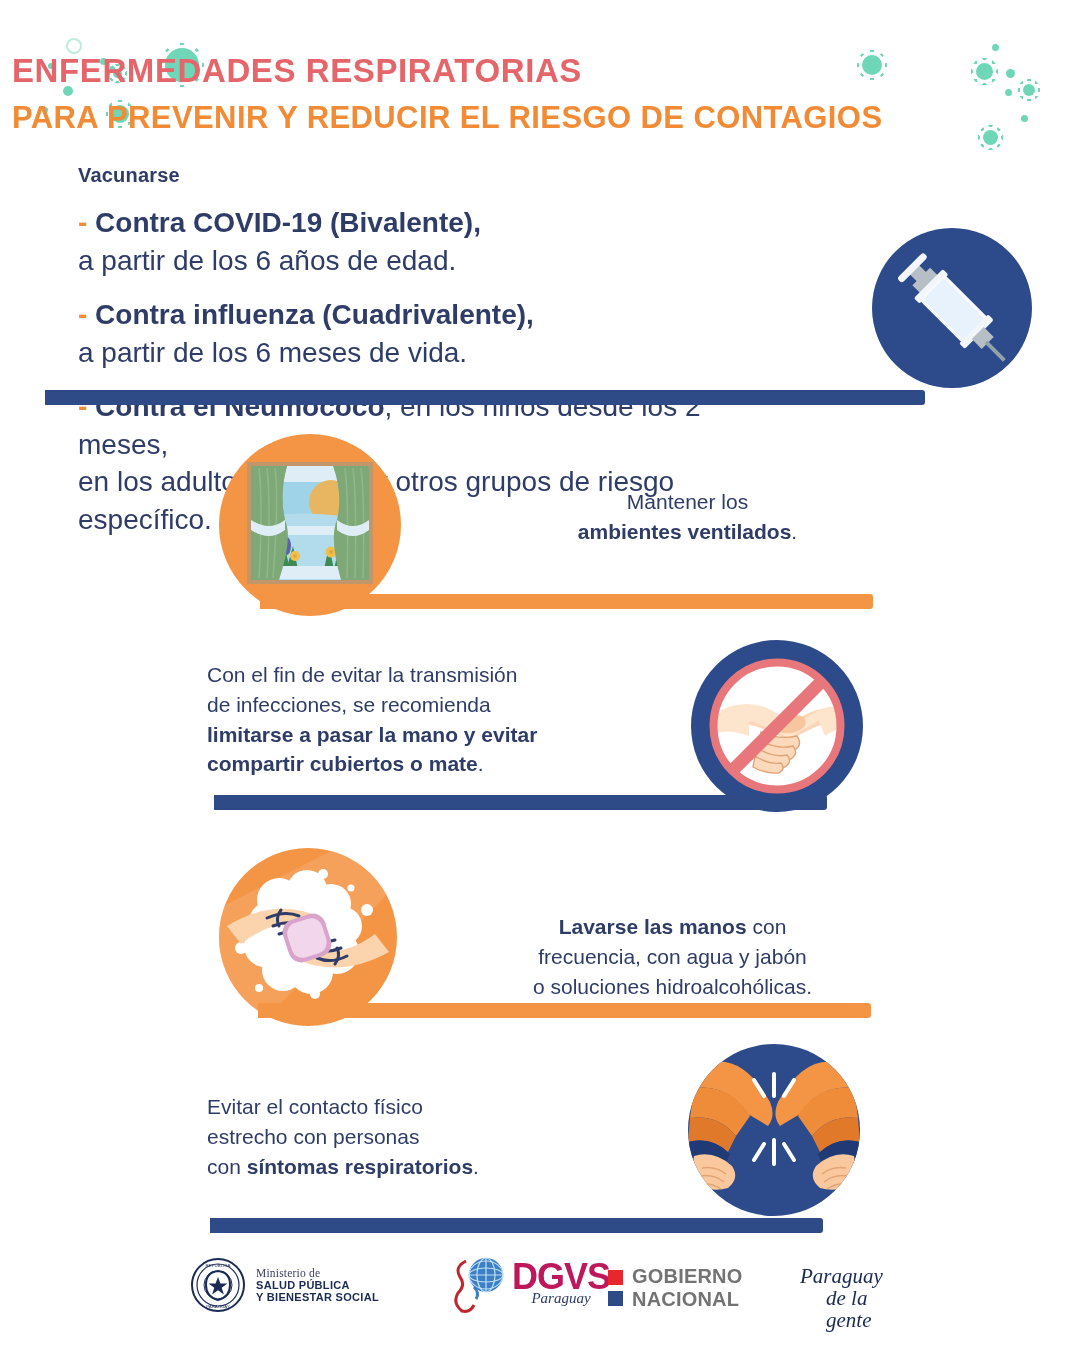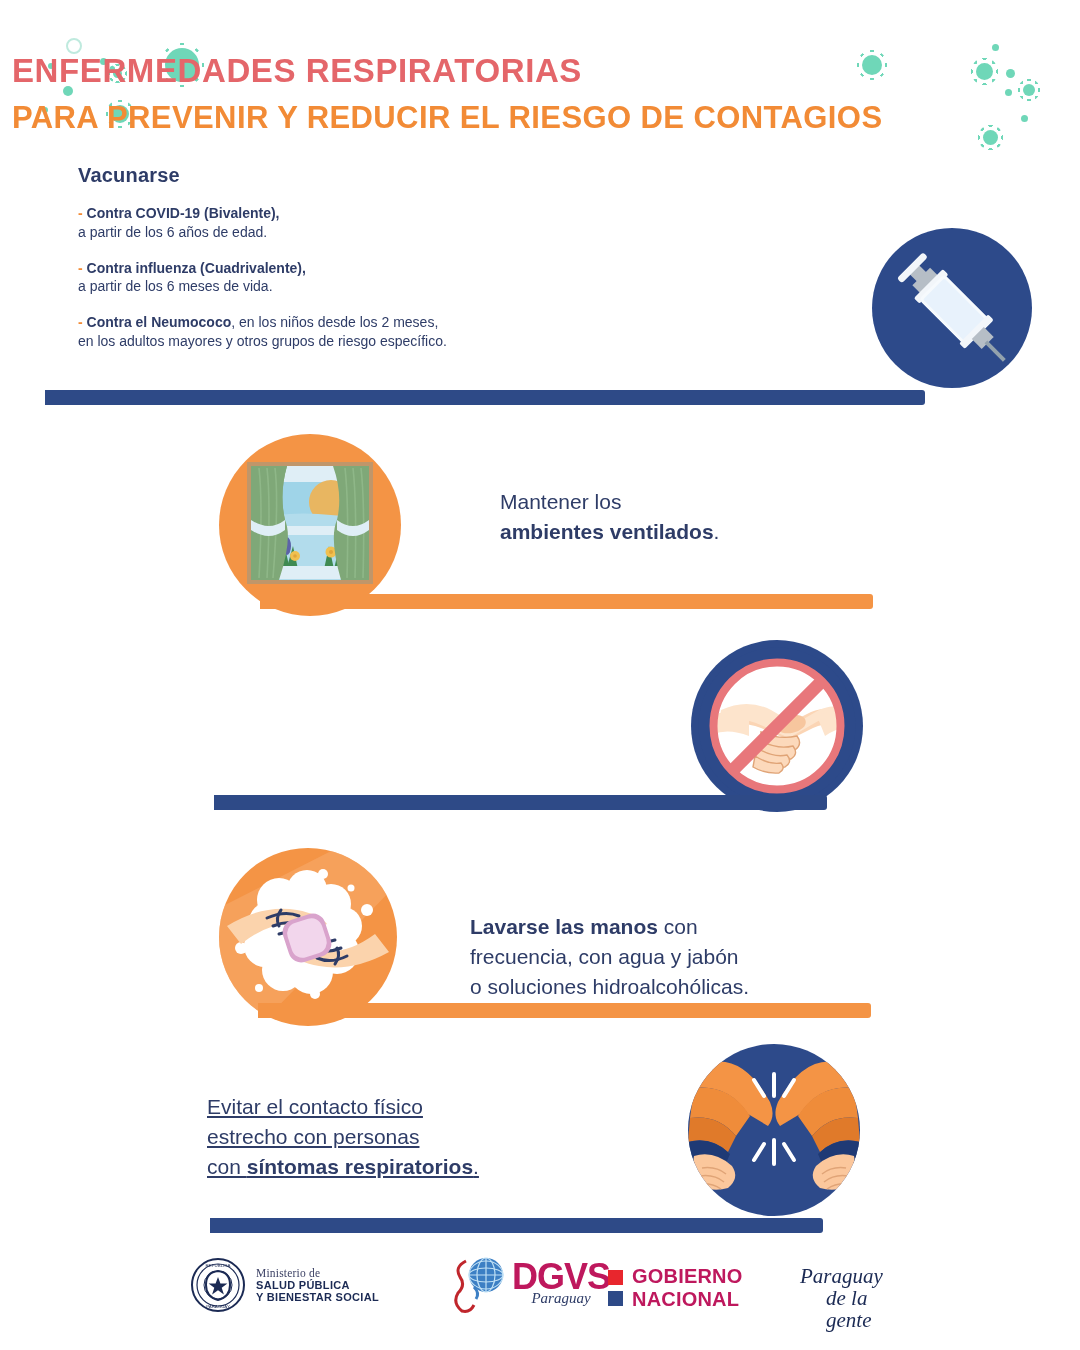--- a/index.html
+++ b/index.html
@@ -34,51 +34,51 @@
     color: #e4666a; line-height: 1.25;
   }
   .hdr-sub {
     font-size: 31px; font-weight: 700; letter-spacing: .4px;
     color: #f28b36; line-height: 1.25; margin-top: 8px;
   }
 
   
   .vac { position: absolute; left: 78px; top: 164px; width: 720px; color: #2e3c67; }
   .vac h2 { font-size: 20px; font-weight: 700; letter-spacing: .2px; }
-  .vac .item { margin-top: 17px; font-size: 14px; line-height: 1.34; font-weight: 400; }
+  .vac .item { margin-top: 17px; font-size: 28px; line-height: 1.34; font-weight: 400; }
   .vac .item .dash { color: #f28b36; font-weight: 700; }
   .vac .item b { font-weight: 700; }
 
   
   .circ { position: absolute; border-radius: 50%; overflow: hidden; }
   .navy { background: #2d4a8a; }
   .orange { background: #f49445; }
 
   
   .bar { position: absolute; height: 15px; border-radius: 0 3px 3px 0; }
   .bar.navy-bar { background: #2e4a87; }
   .bar.orange-bar { background: #f49445; }
 
   
   .txt { position: absolute; color: #2e3c67; font-size: 21px; line-height: 1.42; }
   .txt b { font-weight: 700; }
-  .txt.right { text-align: left; }
+  .txt.right { text-align: center; }
   .txt.left { text-align: left; }
 
   
   .footer { position: absolute; left: 0; top: 1245px; width: 858px; height: 95px; }
   .logo { position: absolute; display: flex; align-items: center; }
   .mspbs-text { margin-left: 10px; color: #1b2a54; }
   .mspbs-text .small { font-family: "Liberation Serif", serif; font-size: 11.5px; letter-spacing: .2px; color: #3a3f63; }
   .mspbs-text .big { font-size: 11px; font-weight: 700; letter-spacing: .3px; line-height: 1.12; }
   .dgvs-word { font-size: 36px; font-weight: 700; color: #be185d; letter-spacing: -1px; line-height: .9; }
   .dgvs-sub { font-family: "Liberation Serif", serif; font-style: italic; font-size: 15px; color: #2e3c67; margin-top: -4px; text-align: center; }
   .gob { display: flex; align-items: center; }
   .gob-sq { width: 15px; height: 15px; display: block; }
-  .gob-txt { font-size: 20px; font-weight: 700; color: #be185d; line-height: 1.14; letter-spacing: .2px; margin-left: 9px; }
+  .gob-txt { font-size: 20px; font-weight: 700; color: #737373; line-height: 1.14; letter-spacing: .2px; margin-left: 9px; }
   .pdlg { font-family: "Liberation Serif", serif; font-style: italic; color: #1b2a54; line-height: 1.05; }
   .pdlg .l1 { font-size: 21px; }
   .pdlg .l2 { font-size: 21px; margin-left: 26px; }
 </style>
 </head>
 <body>
 
 <div class="page">
 
   <div>
@@ -216,20 +216,26 @@
         </g>
         <path d="M20 78 Q38 66 58 72 L58 96 Q38 88 22 94 Z" fill="#fde4cc"></path>
         <path d="M152 74 Q140 68 126 76 L134 96 Q146 88 154 88 Z" fill="#fde4cc"></path>
       </g>
       <circle cx="86" cy="86" r="66" fill="none" stroke="#e8777b" stroke-width="13"></circle>
       <line x1="39" y1="133" x2="133" y2="39" stroke="#e8777b" stroke-width="13"></line>
       <circle cx="86" cy="86" r="73" fill="none" stroke="#2d4a8a" stroke-width="11"></circle>
     </svg>
   </div>
   <div class="bar navy-bar" style="left:214px;top:795px;width:613px;"></div>
+  <div class="txt left" style="left:207px;top:660px;width:420px;">
+    <span>Con el fin de evitar la transmisión</span><br>
+    <span>de infecciones, se recomienda</span><br>
+    <b>limitarse a pasar la mano y evitar</b><br>
+    <b>compartir cubiertos o mate</b><span>.</span>
+  </div>
 
   <div class="circ orange" style="left:219px;top:848px;width:178px;height:178px;">
     <svg viewBox="0 0 178 178" width="178" height="178">
       <path d="M0 60 L118 0 L178 0 L178 36 L40 178 L0 178 Z" fill="#f8ab6d" opacity=".55"></path>
       <g fill="#ffffff">
         <circle cx="60" cy="52" r="22"></circle>
           <circle cx="88" cy="42" r="20"></circle>
         <circle cx="112" cy="56" r="20"></circle>
           <circle cx="124" cy="78" r="19"></circle>
         <circle cx="118" cy="104" r="22"></circle>
@@ -296,21 +302,21 @@
         <line x1="86" y1="30" x2="86" y2="52"></line>
         <line x1="66" y1="36" x2="76" y2="52"></line>
         <line x1="106" y1="36" x2="96" y2="52"></line>
         <line x1="86" y1="96" x2="86" y2="120"></line>
         <line x1="66" y1="116" x2="76" y2="100"></line>
         <line x1="106" y1="116" x2="96" y2="100"></line>
       </g>
     </svg>
   </div>
   <div class="bar navy-bar" style="left:210px;top:1218px;width:613px;"></div>
-  <div class="txt left" style="left:207px;top:1092px;width:400px;text-decoration:underline;">
+  <div class="txt left" style="left:207px;top:1092px;width:400px;">
     <span>Evitar el contacto físico</span><br>
     <span>estrecho con personas</span><br>
     <span>con </span><b>síntomas respiratorios</b><span>.</span>
   </div>
 
   <div class="footer">
 
     <div class="logo" style="left:190px;top:12px;">
       <svg width="56" height="56" viewBox="0 0 56 56">
         <circle cx="28" cy="28" r="26" fill="#fff" stroke="#1b2a54" stroke-width="2"></circle>

